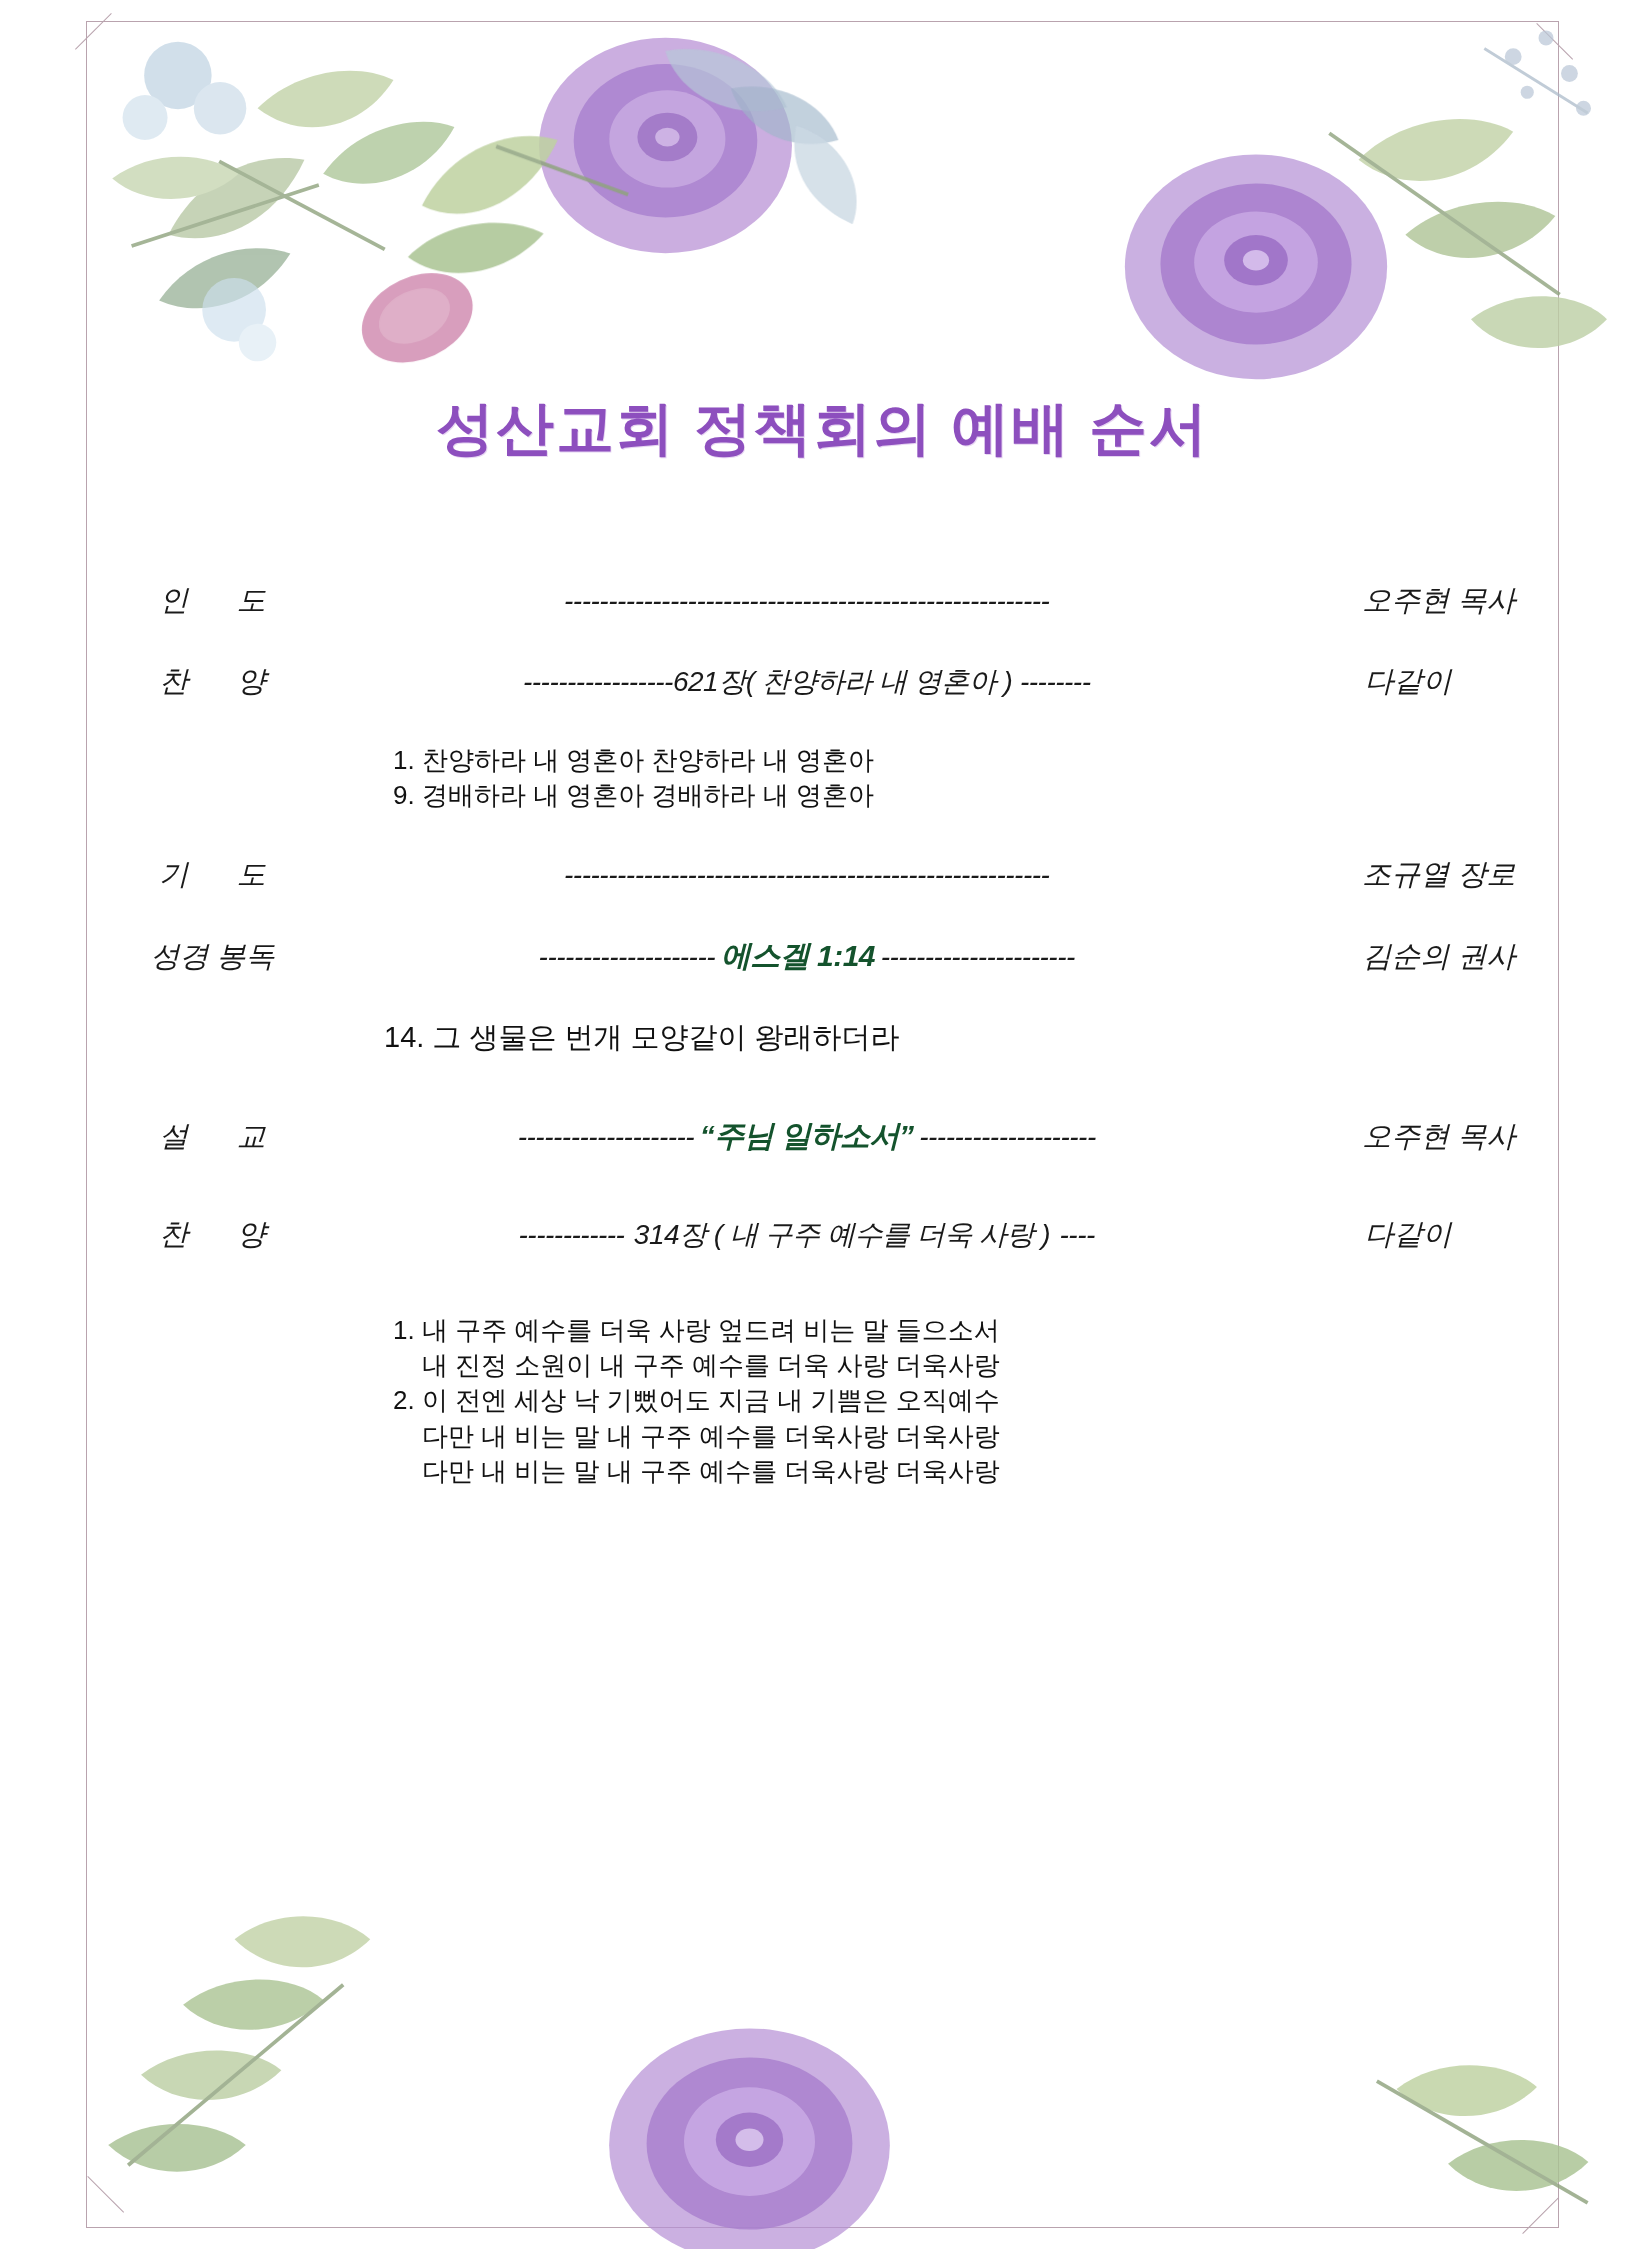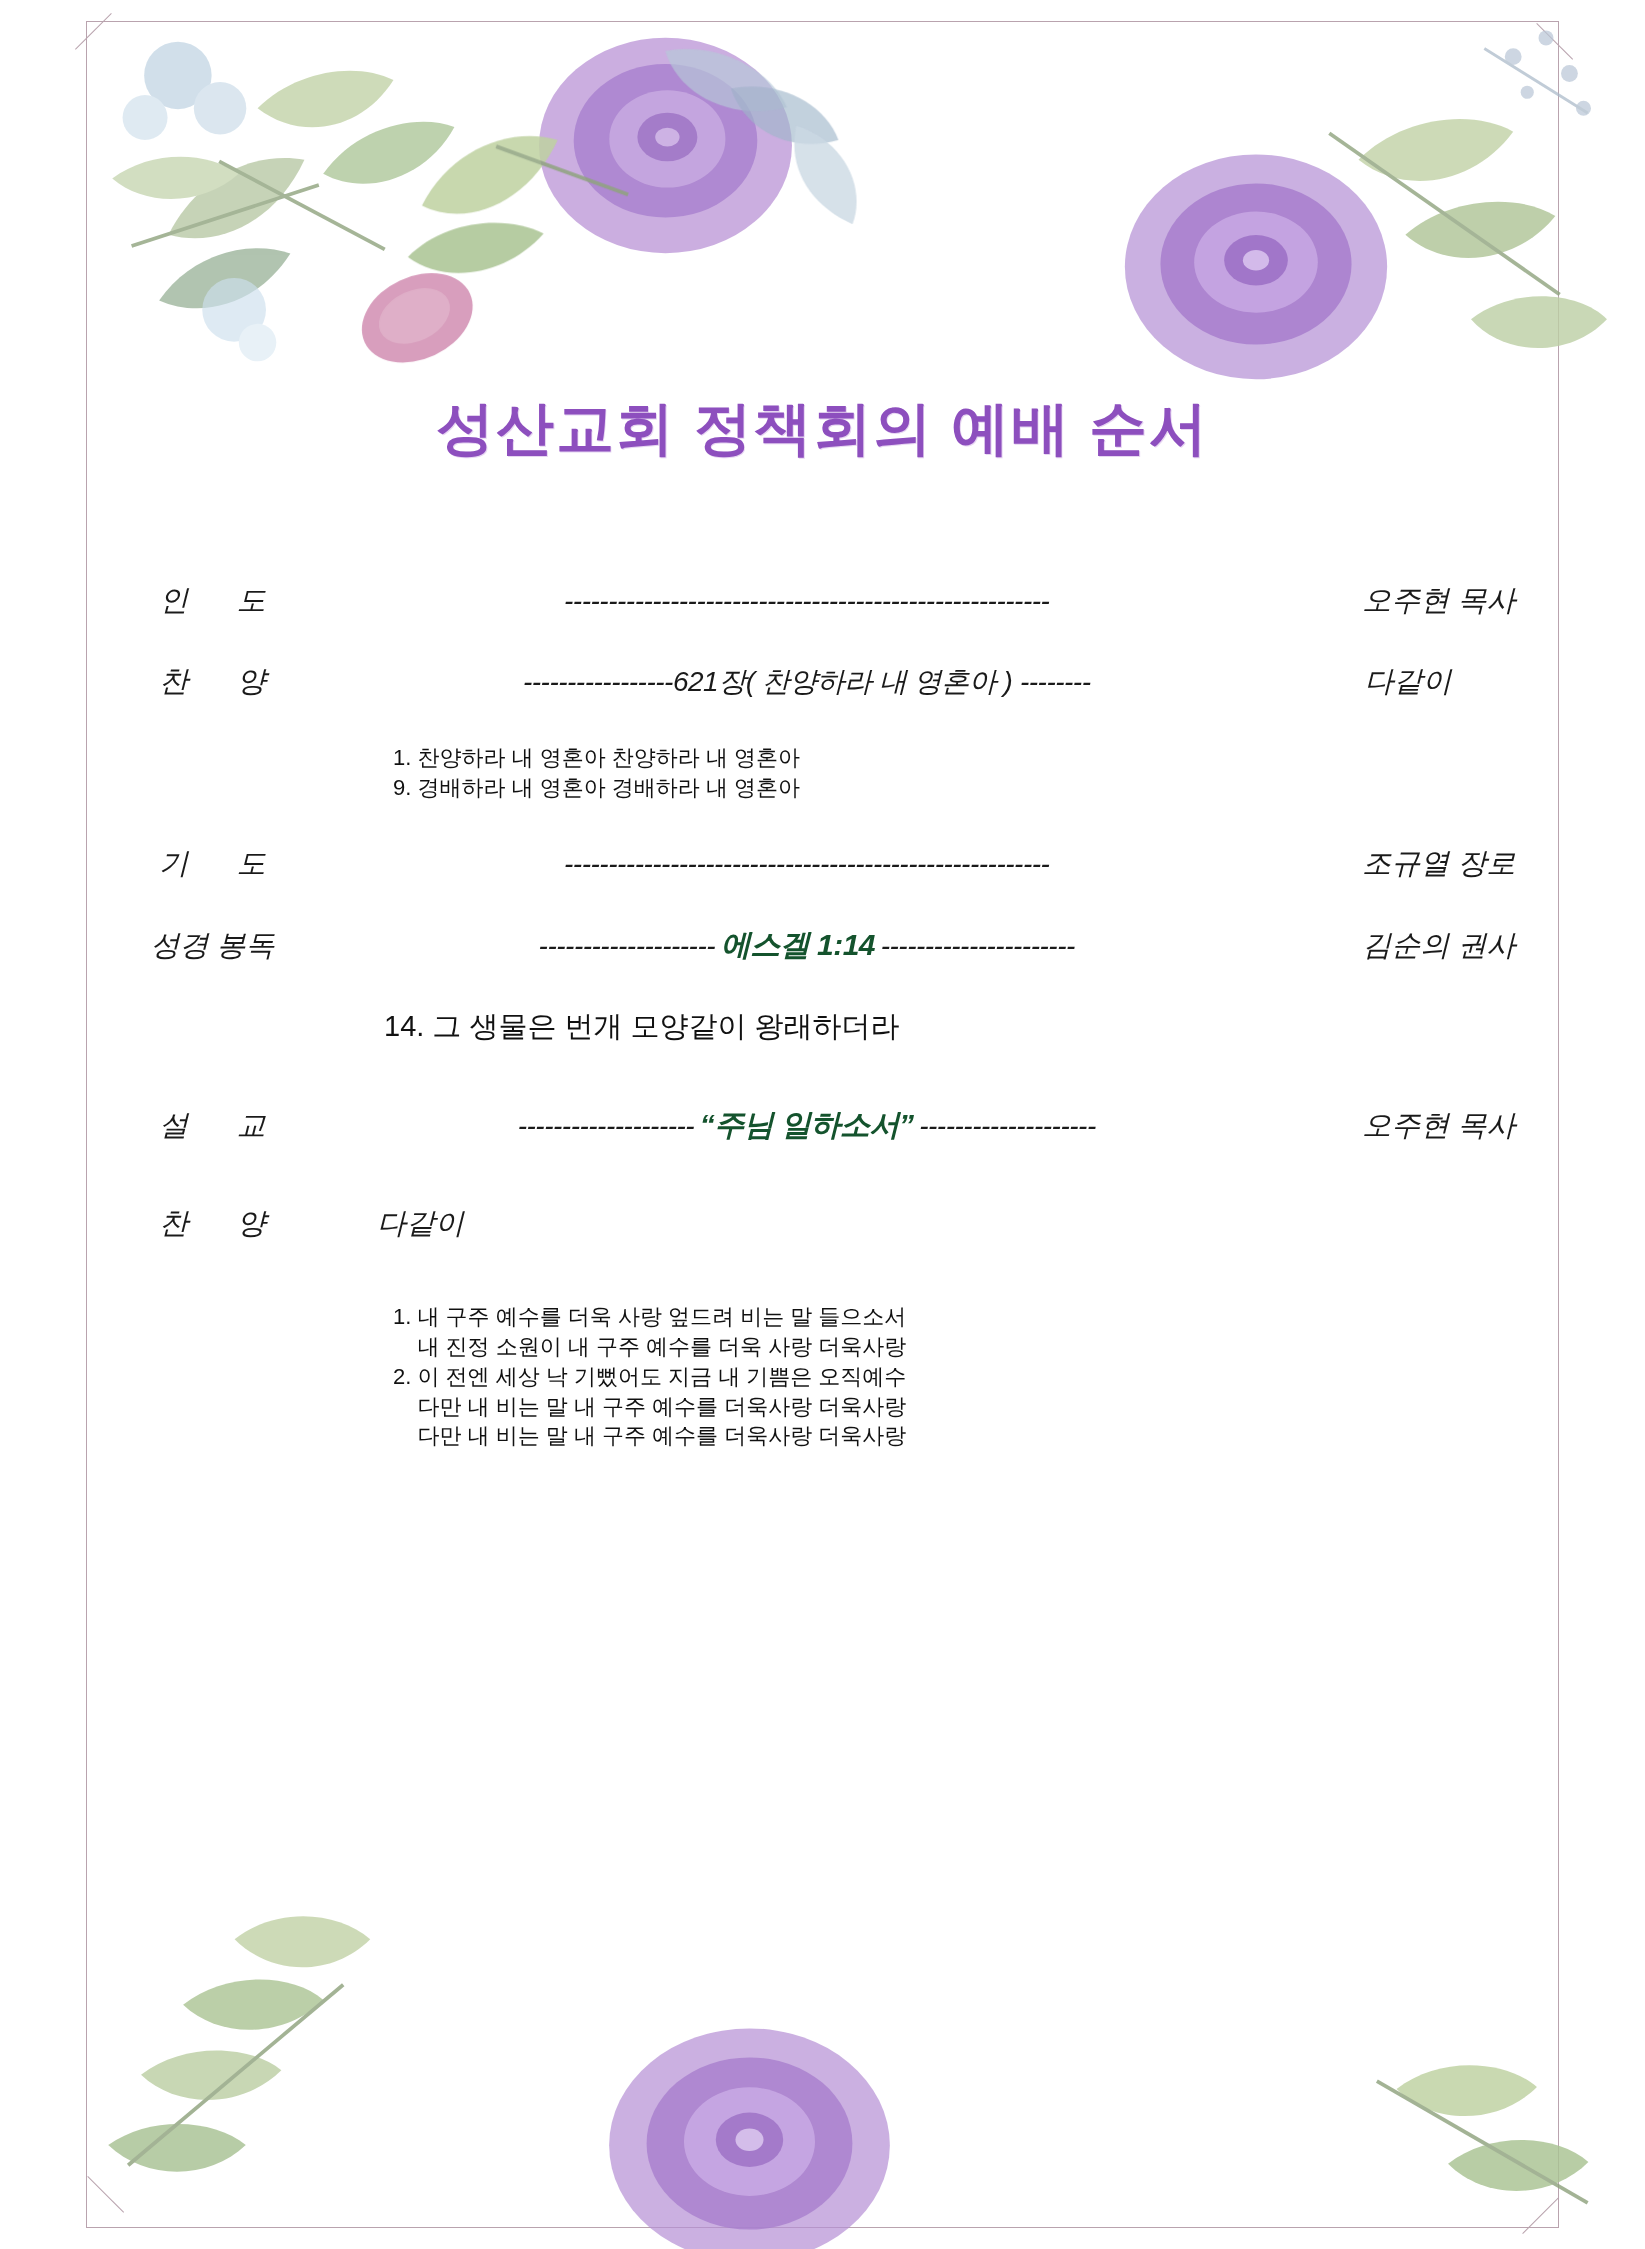--- a/index.html
+++ b/index.html
@@ -112,21 +112,21 @@
   .spacer-md { height: 41px; }
   .spacer-lg { height: 58px; }
 
   .scripture-text {
     font-size: 29px;
     color: #111;
     padding-left: 272px;
     white-space: pre;
   }
   .hymn-block {
-    font-size: 22px;
+    font-size: 26px;
     color: #111;
     line-height: 1.36;
     padding-left: 281px;
   }
   .hymn-block .ln { white-space: pre; }
 </style>
 </head>
 <body>
 
 <div class="page-frame"></div>
@@ -284,20 +284,21 @@
   <div class="row">
     <div class="label">설      교</div>
     <div class="middle dash"><span>--------------------</span><span class="emph">“주님 일하소서”</span><span>--------------------</span></div>
     <div class="person">오주현 목사</div>
   </div>
 
   <div class="spacer-lg"></div>
 
   <div class="row">
     <div class="label">찬      양</div>
+    <div class="middle dash"><span>------------</span><span style="padding:0 9.4px">314장 ( 내 구주 예수를 더욱 사랑 )</span><span>----</span></div>
     <div class="person center">다같이</div>
   </div>
 
   <div class="spacer-lg"></div>
 
   <div class="hymn-block">
     <div class="ln">1. 내 구주 예수를 더욱 사랑 엎드려 비는 말 들으소서</div>
     <div class="ln">    내 진정 소원이 내 구주 예수를 더욱 사랑 더욱사랑</div>
     <div class="ln">2. 이 전엔 세상 낙 기뻤어도 지금 내 기쁨은 오직예수</div>
     <div class="ln">    다만 내 비는 말 내 구주 예수를 더욱사랑 더욱사랑</div>

